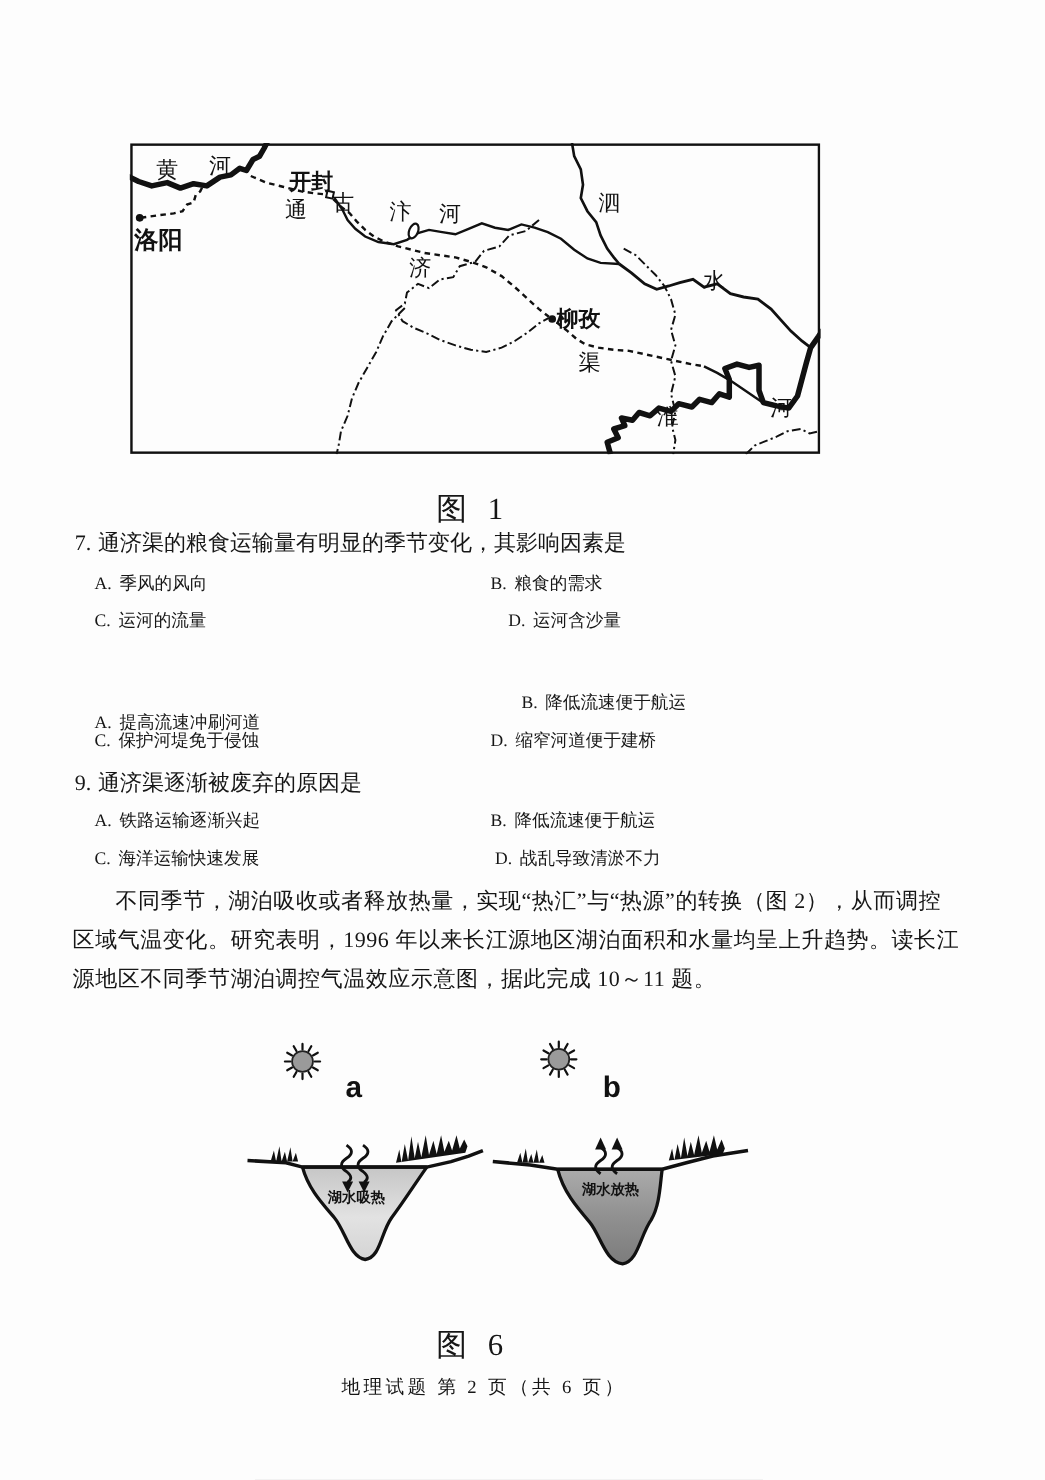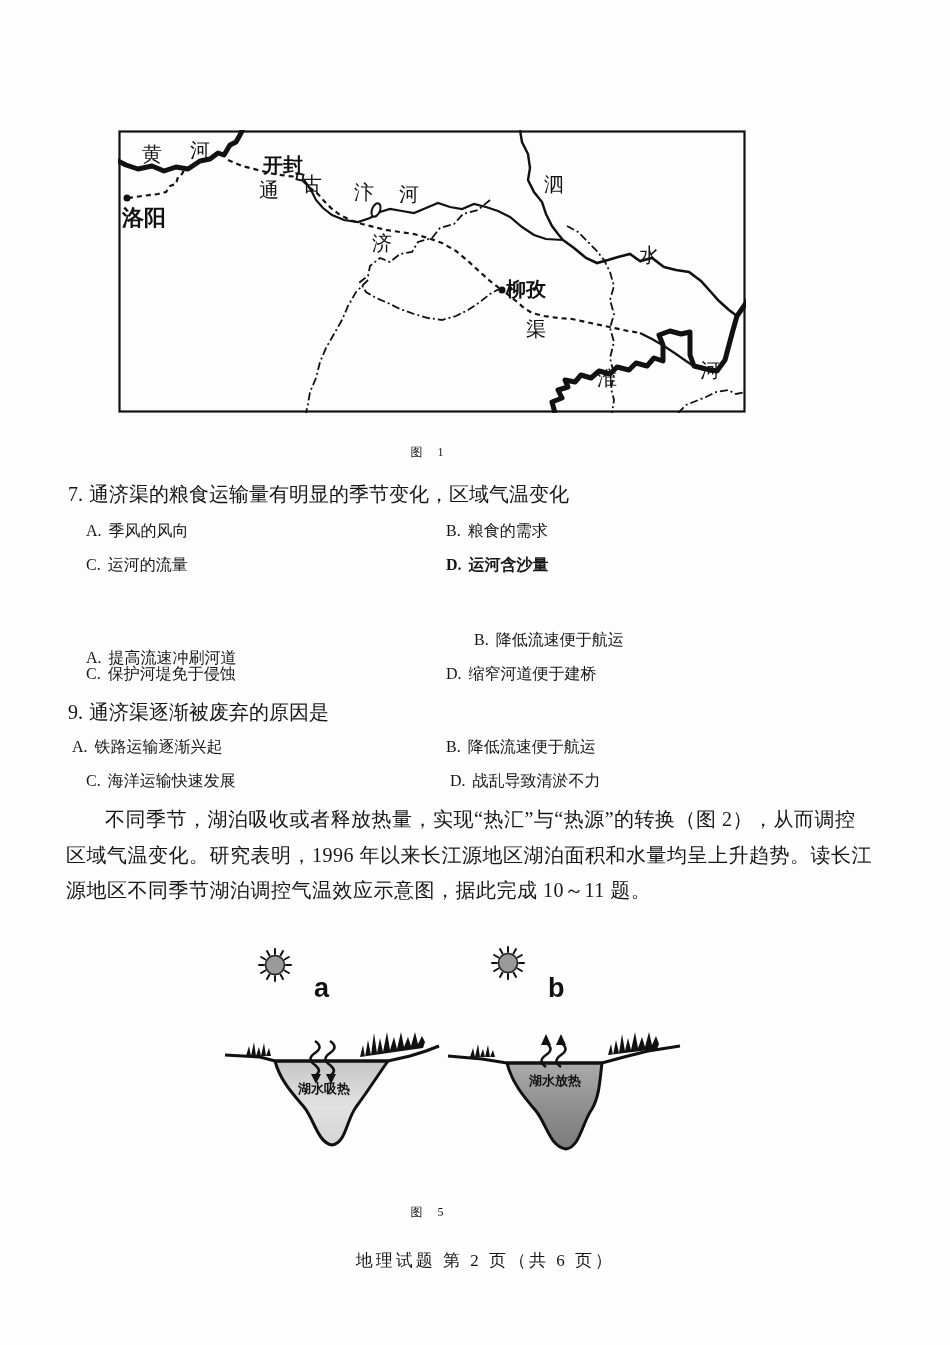--- a/index.html
+++ b/index.html
@@ -8,22 +8,22 @@
     background:#fdfdfd;color:#161616;
     font-family:"Liberation Serif","DejaVu Serif",serif;
     overflow:hidden;
   }
   .abs{position:absolute;white-space:nowrap;}
   .qstem{font-size:20px;line-height:26px;}
   .qnum{margin-right:6px;}
   .opt{font-size:16px;line-height:26px;}
   .okey{margin-right:7px;font-family:"Liberation Serif",serif;}
   .para{font-size:20px;line-height:26px;letter-spacing:0.5px;}
-  .caption{font-size:12px;text-align:center;letter-spacing:6px;}
-  .footer{font-size:17px;text-align:right;letter-spacing:3px;}
+  .caption{font-size:28px;text-align:center;letter-spacing:6px;}
+  .footer{font-size:17px;text-align:center;letter-spacing:3px;}
   svg text{font-family:"Liberation Serif","DejaVu Serif",serif;fill:#111;}
   svg .riverlbl{font-size:20px;}
   svg .citylbl{font-size:20px;font-weight:bold;}
   svg .lakelbl{font-size:13px;font-weight:bold;}
   svg .sublbl{font-size:27px;font-weight:bold;font-family:"Liberation Sans","DejaVu Sans",sans-serif;}
 </style>
 </head>
 <body>
 
 <div class="page">
@@ -70,52 +70,52 @@
     <text x="426" y="61" class="riverlbl">泗</text>
     <text x="521" y="132" class="riverlbl">水</text>
     <text x="388" y="166" class="citylbl">柳孜</text>
     <text x="479" y="255" class="riverlbl">淮</text>
     <text x="582" y="247" class="riverlbl">河</text>
   </svg>
 
   <div class="abs caption" style="left:385px;top:444px;width:90px;">图 1</div>
 
   <div class="abs qstem" style="left:68px;top:481px;">
-    <span class="qnum">7.</span><span>通济渠的粮食运输量有明显的季节变化，区域气温变化</span>
+    <span class="qnum">7.</span><span>通济渠的粮食运输量有明显的季节变化，其影响因素是</span>
   </div>
   <div class="abs opt" style="left:86px;top:518px;">
     <span class="okey">A.</span><span>季风的风向</span>
   </div>
   <div class="abs opt" style="left:446px;top:518px;">
     <span class="okey">B.</span><span>粮食的需求</span>
   </div>
   <div class="abs opt" style="left:86px;top:552px;">
     <span class="okey">C.</span><span>运河的流量</span>
   </div>
-  <div class="abs opt" style="left:446px;top:552px;font-weight:bold;">
+  <div class="abs opt" style="left:462px;top:552px;">
     <span class="okey">D.</span><span>运河含沙量</span>
   </div>
 
   <div class="abs opt" style="left:86px;top:645px;">
     <span class="okey">A.</span><span>提高流速冲刷河道</span>
   </div>
   <div class="abs opt" style="left:446px;top:627px;margin-left:28px;">
     <span class="okey">B.</span><span>降低流速便于航运</span>
   </div>
   <div class="abs opt" style="left:86px;top:661px;">
     <span class="okey">C.</span><span>保护河堤免于侵蚀</span>
   </div>
   <div class="abs opt" style="left:446px;top:661px;">
     <span class="okey">D.</span><span>缩窄河道便于建桥</span>
   </div>
 
   <div class="abs qstem" style="left:68px;top:699px;">
     <span class="qnum">9.</span><span>通济渠逐渐被废弃的原因是</span>
   </div>
-  <div class="abs opt" style="left:72px;top:734px;">
+  <div class="abs opt" style="left:86px;top:734px;">
     <span class="okey">A.</span><span>铁路运输逐渐兴起</span>
   </div>
   <div class="abs opt" style="left:446px;top:734px;">
     <span class="okey">B.</span><span>降低流速便于航运</span>
   </div>
   <div class="abs opt" style="left:86px;top:768px;">
     <span class="okey">C.</span><span>海洋运输快速发展</span>
   </div>
   <div class="abs opt" style="left:450px;top:768px;">
     <span class="okey">D.</span><span>战乱导致清淤不力</span>
@@ -199,16 +199,16 @@
 
     <path d="M 321 110 L 331 110 L 326 99 Z" fill="#111"></path>
     <path d="M 336 110 L 346 110 L 341 99 Z" fill="#111"></path>
     <g stroke="#111" stroke-width="2.6" fill="none">
       <path d="M 326 108 c 6 4, 6 8, 0 12 c -6 4, -6 8, 0 12 c 0 0, 0 0, 0 0"></path>
       <path d="M 341 108 c 6 4, 6 8, 0 12 c -6 4, -6 8, 0 12 c 0 0, 0 0, 0 0"></path>
     </g>
     <text x="309" y="150" class="lakelbl" fill="#0c0c0c">湖水放热</text>
   </svg>
 
-  <div class="abs caption" style="left:385px;top:1204px;width:90px;">图 5</div>
+  <div class="abs caption" style="left:385px;top:1204px;width:90px;">图 6</div>
 
   <div class="abs footer" style="left:265px;top:1249px;width:350px;">地理试题 第 2 页（共 6 页）</div>
 </div>
 
 </body></html>

